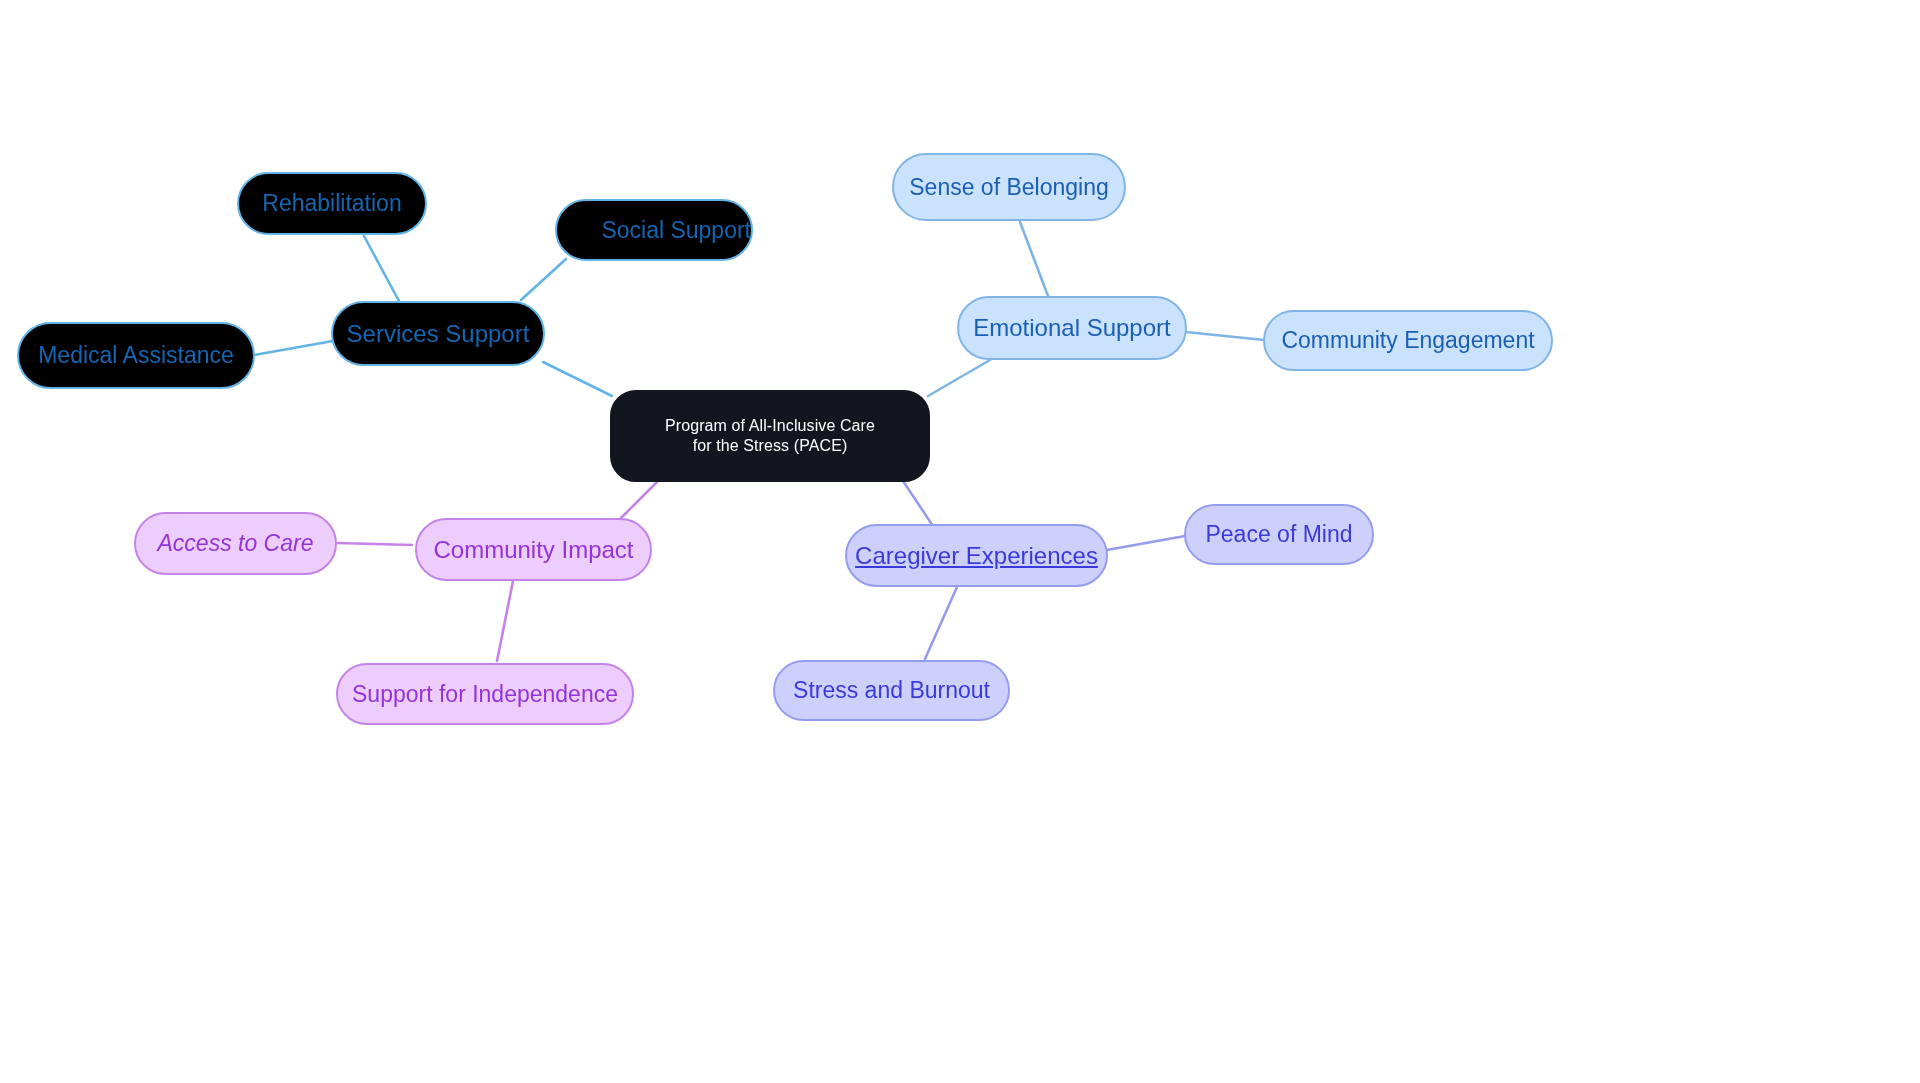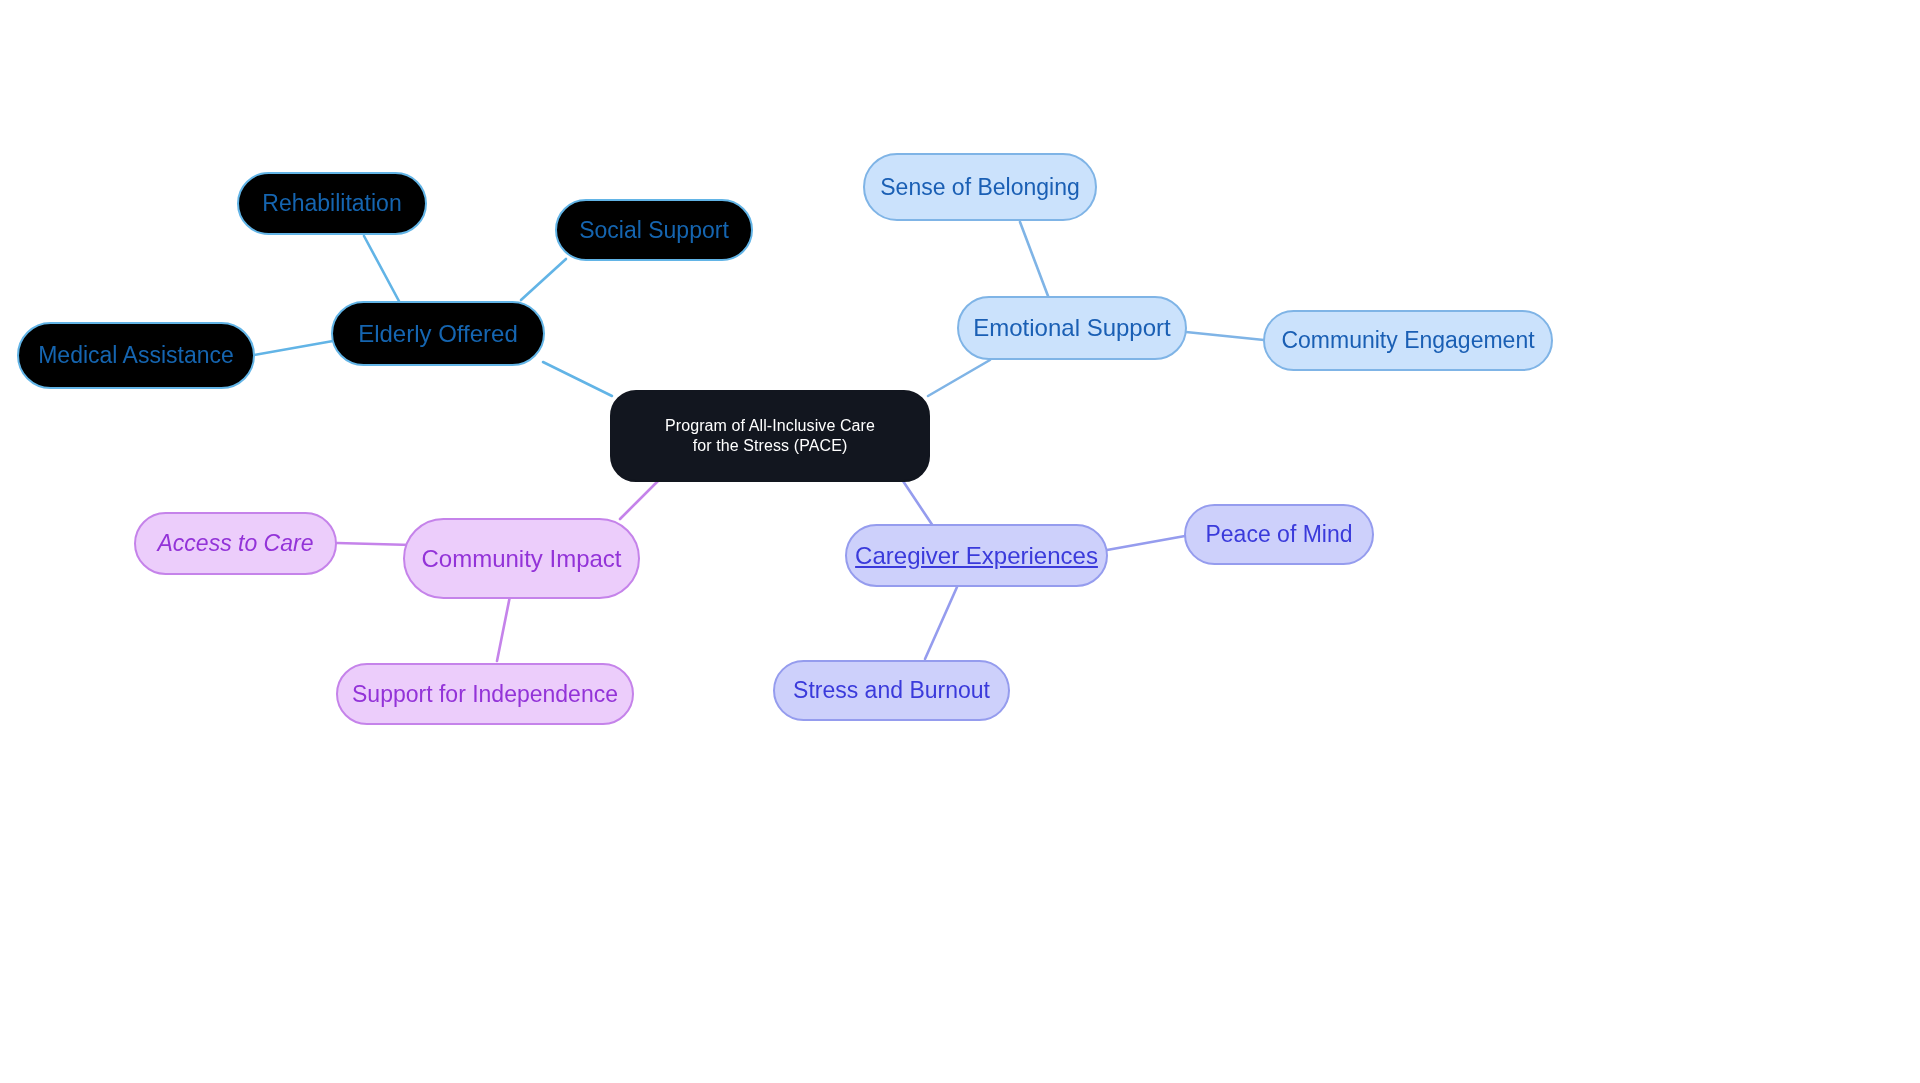--- a/index.html
+++ b/index.html
@@ -97,41 +97,41 @@
       <line x1="513" y1="581" x2="497" y2="661" stroke="#c583ea" stroke-width="2.6" stroke-linecap="round"></line>
       <line x1="903" y1="481" x2="933" y2="526" stroke="#959cee" stroke-width="2.6" stroke-linecap="round"></line>
       <line x1="1107" y1="550" x2="1185" y2="536" stroke="#959cee" stroke-width="2.6" stroke-linecap="round"></line>
       <line x1="957" y1="587" x2="925" y2="659" stroke="#959cee" stroke-width="2.6" stroke-linecap="round"></line>
     </svg>
   <div id="node-layer">
       <div class="node node-root multiline" style="left: 610px; top: 390px; width: 320px; height: 92px;">
         <div><span>Program of All-Inclusive Care</span><br><span>for the Stress (PACE)</span></div>
       </div>
       <div class="node lvl1 branch-services" style="left: 331px; top: 301px; width: 214px; height: 65px;">
-        <span>Elderly Offered</span>
+        <span>Services Support</span>
       </div>
       <div class="node lvl2 branch-services-child" style="left: 237px; top: 172px; width: 190px; height: 63px;">
         <span>Rehabilitation</span>
       </div>
-      <div class="node lvl2 branch-services-child" style="left: 555px; top: 199px; width: 198px; height: 62px;">
+      <div class="node lvl2 branch-services-child" style="left: 555px; top: 199px; width: 198px; height: 62px; justify-content: flex-end;">
         <span>Social Support</span>
       </div>
       <div class="node lvl2 branch-services-child" style="left: 17px; top: 322px; width: 238px; height: 67px;">
         <span>Medical Assistance</span>
       </div>
       <div class="node lvl1 branch-emotional" style="left: 957px; top: 296px; width: 230px; height: 64px; justify-content: center;">
         <span>Emotional Support</span>
       </div>
-      <div class="node lvl2 branch-emotional-child" style="left: 863px; top: 153px; width: 234px; height: 68px;">
+      <div class="node lvl2 branch-emotional-child" style="left: 892px; top: 153px; width: 234px; height: 68px;">
         <span>Sense of Belonging</span>
       </div>
       <div class="node lvl2 branch-emotional-child" style="left: 1263px; top: 310px; width: 290px; height: 61px;">
         <span>Community Engagement</span>
       </div>
-      <div class="node lvl1 branch-community" style="left: 403px; top: 518px; width: 237px; height: 81px;">
+      <div class="node lvl1 branch-community" style="left: 415px; top: 518px; width: 237px; height: 63px;">
         <span>Community Impact</span>
       </div>
       <div class="node lvl2 branch-community-child" style="left: 134px; top: 512px; width: 203px; height: 63px; font-style: italic;">
         <span>Access to Care</span>
       </div>
       <div class="node lvl2 branch-community-child" style="left: 336px; top: 663px; width: 298px; height: 62px;">
         <span>Support for Independence</span>
       </div>
       <div class="node lvl1 branch-caregiver" style="left: 845px; top: 524px; width: 263px; height: 63px; text-decoration: underline;">
         <span>Caregiver Experiences</span>

